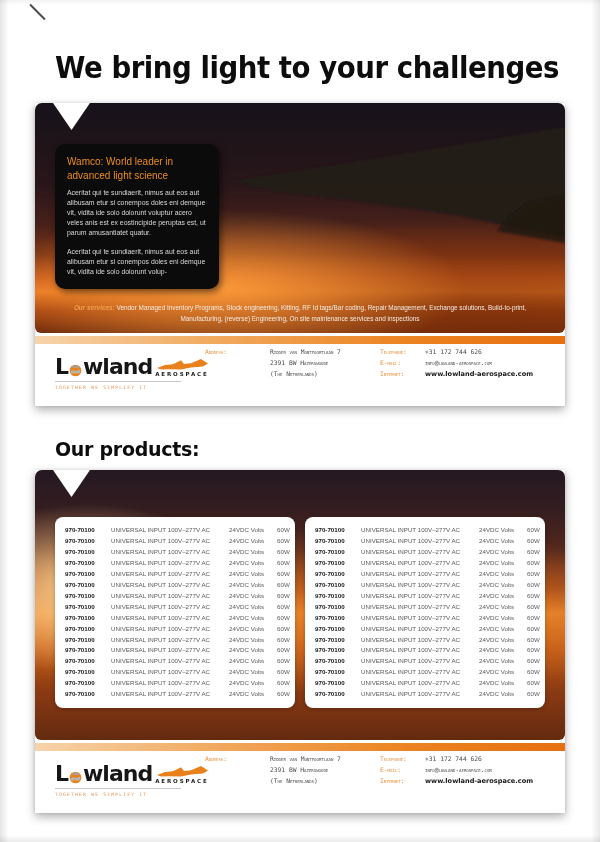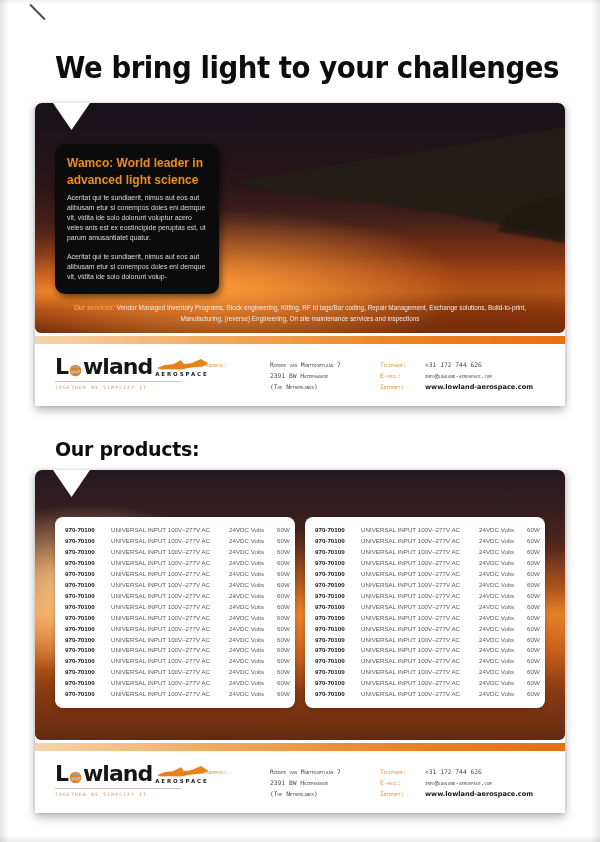--- a/index.html
+++ b/index.html
@@ -70,21 +70,21 @@
   .wing-svg { position:absolute; inset:0; width:100%; height:100%; }
 
   .hero-card {
     position:absolute; left:20px; top:41px; width:164px;
     background:#0b0b0b; border-radius:10px;
     padding:11px 12px 12px 12px;
     box-shadow:2px 3px 7px rgba(0,0,0,.55);
     z-index:6;
   }
   .hero-card .card-title {
-    color:#ef8d1c; font-size:12px; font-weight:bold; line-height:1.38;
+    color:#ef8d1c; font-size:10px; font-weight:normal; line-height:1.38;
     margin-bottom:5px;
   }
   .hero-card p {
     color:#d9d9d9; font-size:6.9px; line-height:1.45;
   }
   .hero-card p + p { margin-top:9px; }
 
   .services {
     position:absolute; left:5%; bottom:9px; width:90%;
     text-align:center; font-size:6.4px; line-height:1.75;
@@ -115,21 +115,21 @@
     font-family:"DejaVu Sans", sans-serif; font-size:5.5px; font-weight:bold;
     color:#1d1d1d; letter-spacing:1.9px;
   }
   .logo-underline { width:126px; height:1px; background:#c7c7c7; margin-top:3px; }
   .tagline {
     font-family:"DejaVu Sans Mono", monospace; font-size:4.6px; letter-spacing:1.25px;
     color:#e8914a; margin-top:3px; white-space:nowrap;
   }
   .f-label, .f-vals {
     font-family:"DejaVu Sans Mono", monospace; font-variant:small-caps;
-    font-size:6.3px; line-height:11px; padding-top:15px; white-space:nowrap;
+    font-size:6.3px; line-height:11px; padding-top:2px; white-space:nowrap;
   }
   .f-label { color:#e8913c; }
   .f-vals  { color:#4a4a4a; }
   .f-vals .f-web {
     font-family:"DejaVu Sans", sans-serif; font-variant:normal;
     font-weight:bold; color:#181818; font-size:6.6px; text-decoration:none;
   }
   .f-vals a { color:inherit; text-decoration:none; }
 
   .ptable {

